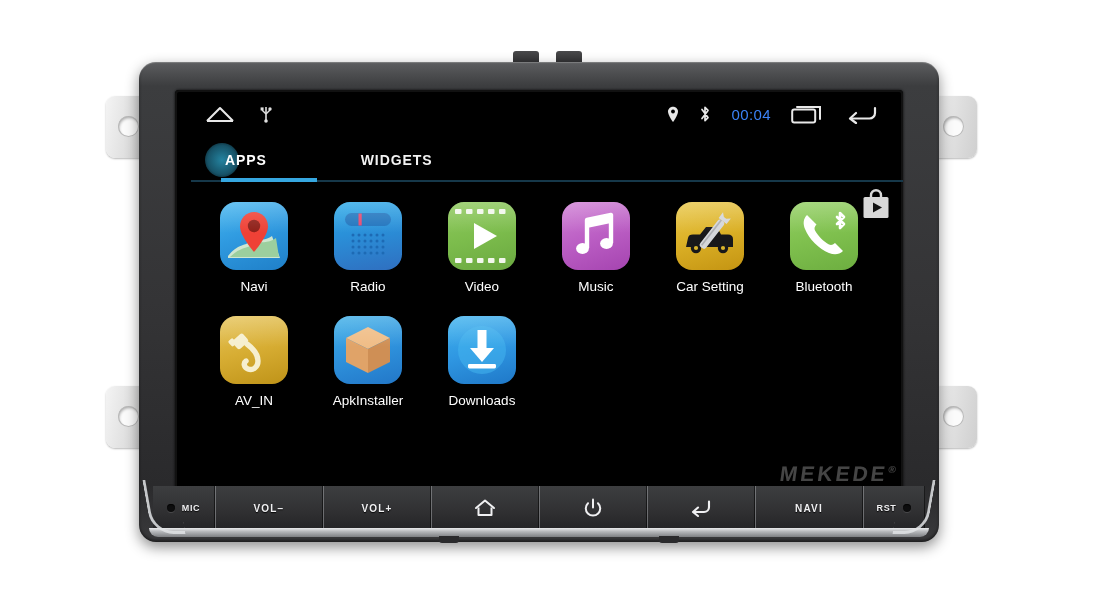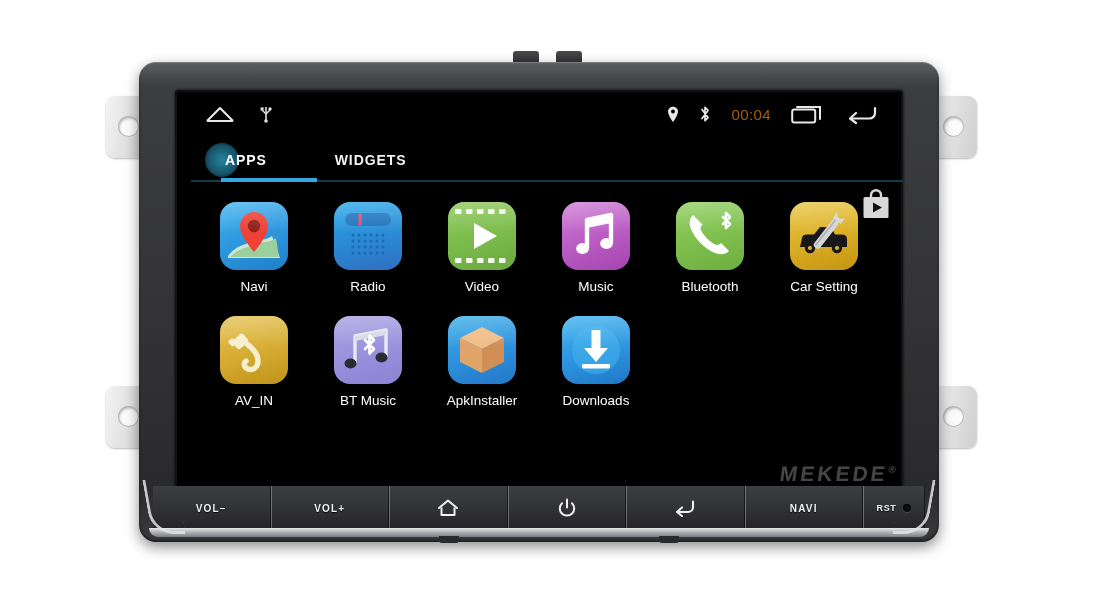--- a/index.html
+++ b/index.html
@@ -65,35 +65,35 @@
 
   
   #statusbar{
     position:absolute; left:0; top:0; width:100%; height:48px;
     display:flex; align-items:center;
   }
   .sb-left{ display:flex; align-items:center; gap:24px; margin-left:30px; }
   .sb-right{ display:flex; align-items:center; gap:20px; margin-left:auto; margin-right:26px; }
   .sb-ico{ display:flex; align-items:center; justify-content:center; }
   .sb-clock{
-    color:#a16207; font-size:15px; letter-spacing:.4px;
+    color:#3b82f6; font-size:15px; letter-spacing:.4px;
     font-family:"Liberation Sans", sans-serif;
   }
 
   
   #tabbar{
     position:absolute; left:16px; top:48px; width:100%; height:44px;
   }
   .tabs{ position:relative; display:flex; align-items:center; height:100%; }
   .tab{
     position:relative; color:#fff; font-size:14px; font-weight:bold;
     letter-spacing:.9px; padding:0 4px;
   }
   .tab-apps{ margin-left:30px; }
-  .tab-widgets{ margin-left:60px; color:#f2f2f2; }
+  .tab-widgets{ margin-left:86px; color:#f2f2f2; }
   .ripple{
     position:absolute; left:14px; top:5px; width:34px; height:34px;
     border-radius:50%;
     background:radial-gradient(circle at 50% 50%, rgba(38,138,168,.95) 0%, rgba(30,110,138,.75) 60%, rgba(20,70,90,0) 100%);
   }
   .tab-underline{
     position:absolute; left:30px; bottom:0; width:96px; height:4px;
     background:#36a7e0;
   }
   .tab-rule{
@@ -384,73 +384,61 @@
               <path d="M25 46 L25 18 L49 13 L49 41" fill="none" stroke="#ffffff" stroke-width="4.4" stroke-linejoin="round"></path>
               <path d="M25 18 L49 13 L49 21 L25 26 Z" fill="#ffffff"></path>
               <ellipse cx="20.5" cy="46.5" rx="6.4" ry="5.4" fill="#ffffff"></ellipse>
               <ellipse cx="44.5" cy="41.5" rx="6.4" ry="5.4" fill="#ffffff"></ellipse>
             </svg>
           </div>
           <div class="applabel">Music</div>
         </div>
 
         <div class="app">
-          <div class="iconbox ic-bt glossy">
-            <svg class="iconsvg" viewBox="0 0 68 68">
-              <path d="M17 13 C13 17 13 22 15 27 C19 37 29 47 39 51 C44 53 49 53 53 49 L45 41
-                       C43 43 41 43.5 39 42.5 C33.5 39.5 28 34 25 28.5 C24 26.5 24.5 24.5 26.5 22.5 Z" fill="#ffffff"></path>
-              <path d="M47 15 L54 22 L50 26 L50 11 L54 15 L47 22" fill="none" stroke="#ffffff" stroke-width="2.6" stroke-linejoin="round" stroke-linecap="round"></path>
-            </svg>
-          </div>
-          <div class="applabel">Bluetooth</div>
-        </div>
-
-        <div class="app">
           <div class="iconbox ic-car glossy">
             <svg class="iconsvg" viewBox="0 0 68 68">
               <path d="M10 45 L12 36 C12.5 33.5 14 32.5 17 32.5 L24 32.5 L30 25 L41 25 L45 32.5 L52 32.5
                        C55 32.5 57 34 57 37 L57 45 Z" fill="#18181a"></path>
               <circle cx="20" cy="46" r="5.2" fill="#18181a"></circle>
               <circle cx="20" cy="46" r="2.1" fill="#d9b42a"></circle>
               <circle cx="47" cy="46" r="5.2" fill="#18181a"></circle>
               <circle cx="47" cy="46" r="2.1" fill="#d9b42a"></circle>
               <g transform="rotate(38 38 30)">
                 <rect x="34" y="16" width="7.5" height="34" rx="3" fill="#d4d6da"></rect>
                 <path d="M33 16 L33 9 L36.5 12 L39.5 12 L43 9 L43 16 Z" fill="#d4d6da"></path>
                 <rect x="35.6" y="16" width="1.6" height="32" fill="#9b9da1" opacity=".7"></rect>
               </g>
             </svg>
           </div>
           <div class="applabel">Car Setting</div>
         </div>
 
         <div class="app">
+          <div class="iconbox ic-bt glossy">
+            <svg class="iconsvg" viewBox="0 0 68 68">
+              <path d="M17 13 C13 17 13 22 15 27 C19 37 29 47 39 51 C44 53 49 53 53 49 L45 41
+                       C43 43 41 43.5 39 42.5 C33.5 39.5 28 34 25 28.5 C24 26.5 24.5 24.5 26.5 22.5 Z" fill="#ffffff"></path>
+              <path d="M47 15 L54 22 L50 26 L50 11 L54 15 L47 22" fill="none" stroke="#ffffff" stroke-width="2.6" stroke-linejoin="round" stroke-linecap="round"></path>
+            </svg>
+          </div>
+          <div class="applabel">Bluetooth</div>
+        </div>
+
+        <div class="app">
           <div class="iconbox ic-av glossy">
             <svg class="iconsvg" viewBox="0 0 68 68">
               <rect x="13" y="20" width="14" height="11" rx="2.5" fill="#f6efcf" transform="rotate(-42 20 25)"></rect>
               <rect x="9" y="23" width="6" height="7" rx="1.5" fill="#f6efcf" transform="rotate(-42 12 26)"></rect>
               <path d="M27 28 C35 34 38 40 38 45 C38 51 33 55 28 53 C24 51.5 23 47 26 45" fill="none" stroke="#f6efcf" stroke-width="5.4" stroke-linecap="round"></path>
             </svg>
           </div>
           <div class="applabel">AV_IN</div>
         </div>
 
 
-        <div class="app">
-          <div class="iconbox ic-btm glossy">
-            <svg class="iconsvg" viewBox="0 0 68 68">
-              <path d="M21 47 L21 20 L52 14 L52 41" fill="none" stroke="#e9e9f2" stroke-width="3.4" stroke-linejoin="round"></path>
-              <path d="M21 20 L52 14 L52 19 L21 25 Z" fill="#d9d9e6"></path>
-              <ellipse cx="16.5" cy="47.5" rx="6" ry="5" fill="#2b2b33"></ellipse>
-              <ellipse cx="47.5" cy="41.5" rx="6" ry="5" fill="#2b2b33"></ellipse>
-              <path d="M31 24 L40 33 L35.5 37.5 L35.5 19.5 L40 24 L31 33" fill="none" stroke="#ffffff" stroke-width="2.6" stroke-linejoin="round" stroke-linecap="round"></path>
-            </svg>
-          </div>
-          <div class="applabel">BT Music</div>
-        </div>
 
         <div class="app">
           <div class="iconbox ic-apk glossy">
             <svg class="iconsvg" viewBox="0 0 68 68">
               <path d="M34 11 L56 22 L34 33 L12 22 Z" fill="#f0bd86"></path>
               <path d="M12 22 L34 33 L34 57 L12 46 Z" fill="#e0a368"></path>
               <path d="M56 22 L34 33 L34 57 L56 46 Z" fill="#cf8f55"></path>
             </svg>
           </div>
           <div class="applabel">ApkInstaller</div>
@@ -473,20 +461,24 @@
     </div>
 
     <div id="bezel-gloss"></div>
 
     <div id="brand">
       <span>MEKEDE</span><sup>®</sup>
     </div>
 
     <div id="btnstrip">
 
+      <div class="kbtn small">
+        <span class="hole"></span>
+        <span>MIC</span>
+      </div>
 
       <div class="kbtn">
         <span>VOL−</span>
       </div>
 
       <div class="kbtn">
         <span>VOL+</span>
       </div>
 
       <div class="kbtn">

